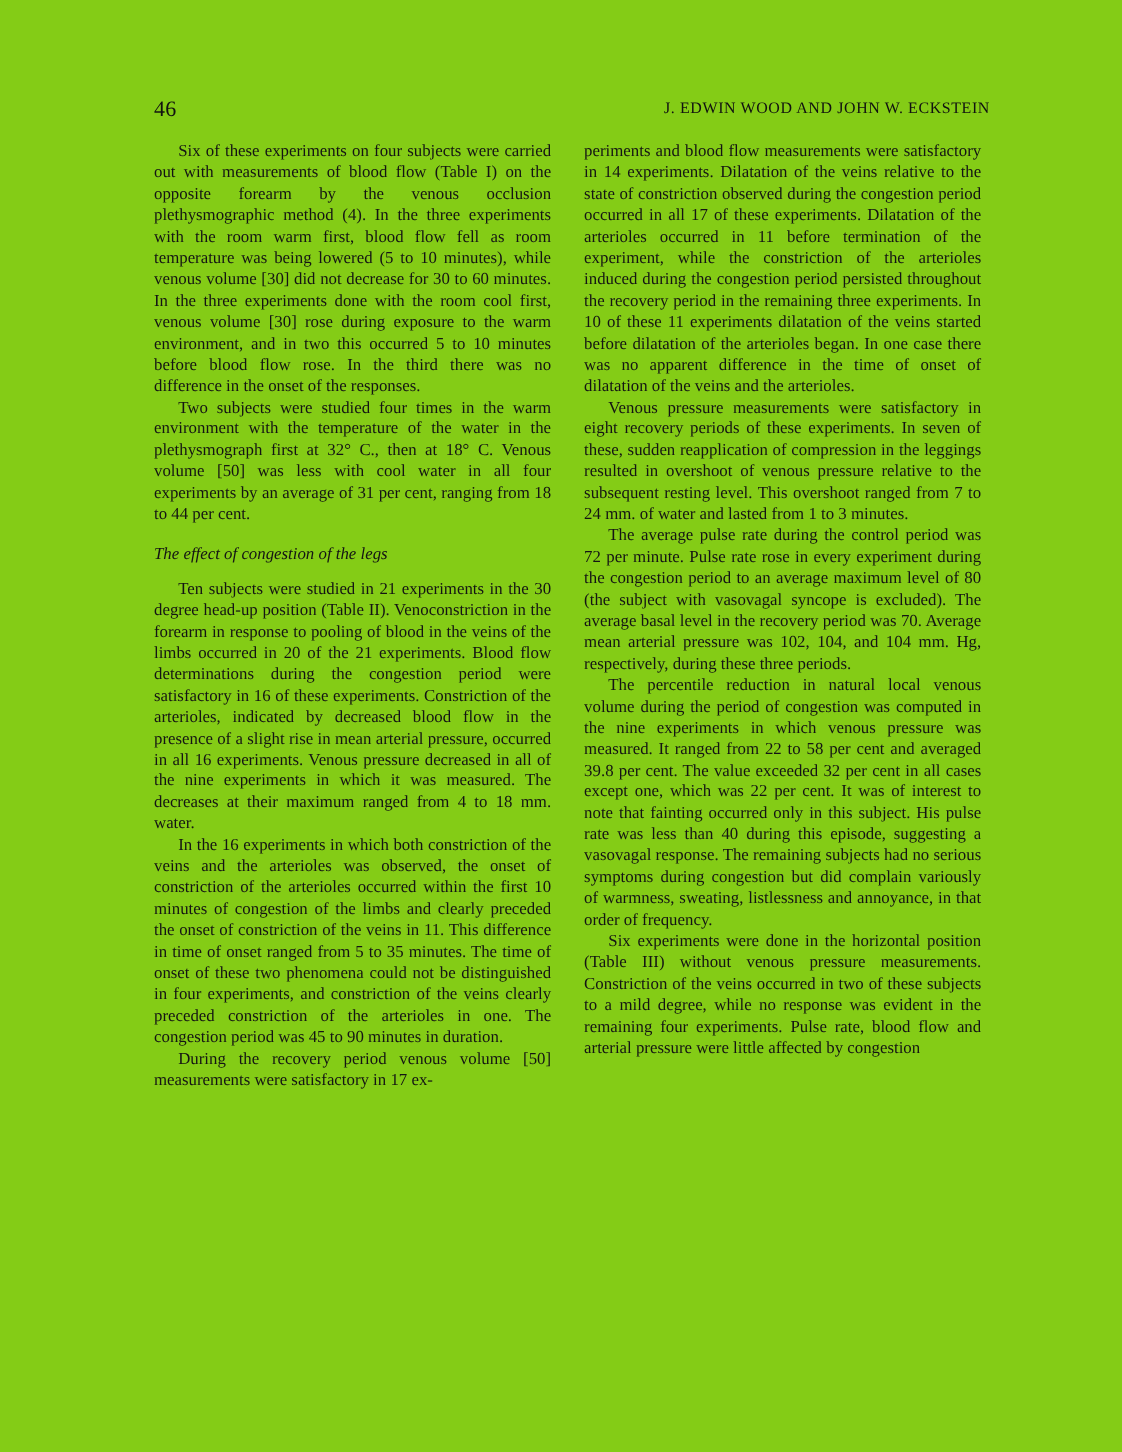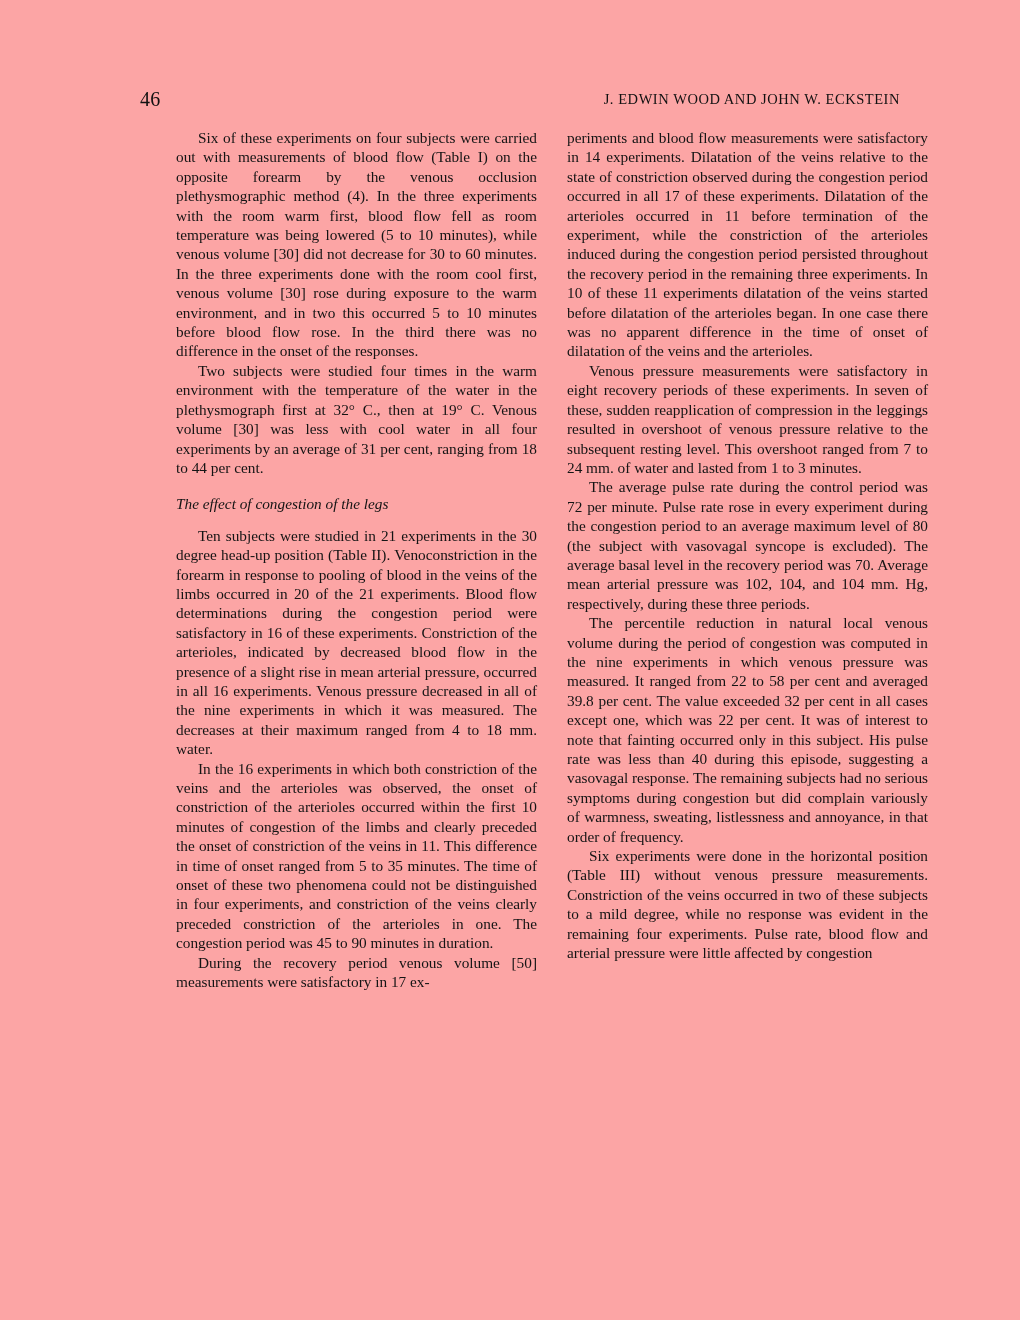--- a/index.html
+++ b/index.html
@@ -13,21 +13,21 @@
     font-family: "Liberation Serif", serif;
     color: #1a1a1a;
     position: relative;
     overflow: hidden;
   }
   .page {
     position: absolute;
     left: 0; top: 0;
     width: 1020px;
     height: 1320px;
-    background: #fca5a5;
+    background: #84cc16;
   }
   .header {
     position: absolute;
     left: 140px;
     top: 88px;
     width: 760px;
     height: 22px;
   }
   .page-number {
     position: absolute;
@@ -49,21 +49,20 @@
     letter-spacing: 0.55px;
     color: #111;
   }
   .columns {
     position: absolute;
     left: 140px;
     top: 128px;
     width: 764px;
     display: flex;
     gap: 30px;
-    margin-left: 36px;
   }
   .col {
     width: 361px;
   }
   p {
     margin: 0;
     font-size: 15.3px;
     line-height: 19.4px;
     text-align: justify;
     text-justify: inter-word;
@@ -90,21 +89,21 @@
 
   <div class="header">
     <div class="page-number">46</div>
     <div class="running-head">J. EDWIN WOOD AND JOHN W. ECKSTEIN</div>
   </div>
 
   <div class="columns">
 
     <div class="col">
       <p>Six of these experiments on four subjects were carried out with measurements of blood flow (Table I) on the opposite forearm by the venous occlusion plethysmographic method (4). In the three experiments with the room warm first, blood flow fell as room temperature was being lowered (5 to 10 minutes), while venous volume [30] did not decrease for 30 to 60 minutes. In the three experiments done with the room cool first, venous volume [30] rose during exposure to the warm environment, and in two this occurred 5 to 10 minutes before blood flow rose. In the third there was no difference in the onset of the responses.</p>
-      <p>Two subjects were studied four times in the warm environment with the temperature of the water in the plethysmograph first at 32° C., then at 19° C. Venous volume [30] was less with cool water in all four experiments by an average of 31 per cent, ranging from 18 to 44 per cent.</p>
+      <p>Two subjects were studied four times in the warm environment with the temperature of the water in the plethysmograph first at 32° C., then at 18° C. Venous volume [50] was less with cool water in all four experiments by an average of 31 per cent, ranging from 18 to 44 per cent.</p>
       <p class="subhead">The effect of congestion of the legs</p>
       <p>Ten subjects were studied in 21 experiments in the 30 degree head-up position (Table II). Venoconstriction in the forearm in response to pooling of blood in the veins of the limbs occurred in 20 of the 21 experiments. Blood flow determinations during the congestion period were satisfactory in 16 of these experiments. Constriction of the arterioles, indicated by decreased blood flow in the presence of a slight rise in mean arterial pressure, occurred in all 16 experiments. Venous pressure decreased in all of the nine experiments in which it was measured. The decreases at their maximum ranged from 4 to 18 mm. water.</p>
       <p>In the 16 experiments in which both constriction of the veins and the arterioles was observed, the onset of constriction of the arterioles occurred within the first 10 minutes of congestion of the limbs and clearly preceded the onset of constriction of the veins in 11. This difference in time of onset ranged from 5 to 35 minutes. The time of onset of these two phenomena could not be distinguished in four experiments, and constriction of the veins clearly preceded constriction of the arterioles in one. The congestion period was 45 to 90 minutes in duration.</p>
       <p>During the recovery period venous volume [50] measurements were satisfactory in 17 ex-</p>
     </div>
 
     <div class="col">
       <p class="noindent">periments and blood flow measurements were satisfactory in 14 experiments. Dilatation of the veins relative to the state of constriction observed during the congestion period occurred in all 17 of these experiments. Dilatation of the arterioles occurred in 11 before termination of the experiment, while the constriction of the arterioles induced during the congestion period persisted throughout the recovery period in the remaining three experiments. In 10 of these 11 experiments dilatation of the veins started before dilatation of the arterioles began. In one case there was no apparent difference in the time of onset of dilatation of the veins and the arterioles.</p>
       <p>Venous pressure measurements were satisfactory in eight recovery periods of these experiments. In seven of these, sudden reapplication of compression in the leggings resulted in overshoot of venous pressure relative to the subsequent resting level. This overshoot ranged from 7 to 24 mm. of water and lasted from 1 to 3 minutes.</p>
       <p>The average pulse rate during the control period was 72 per minute. Pulse rate rose in every experiment during the congestion period to an average maximum level of 80 (the subject with vasovagal syncope is excluded). The average basal level in the recovery period was 70. Average mean arterial pressure was 102, 104, and 104 mm. Hg, respectively, during these three periods.</p>

